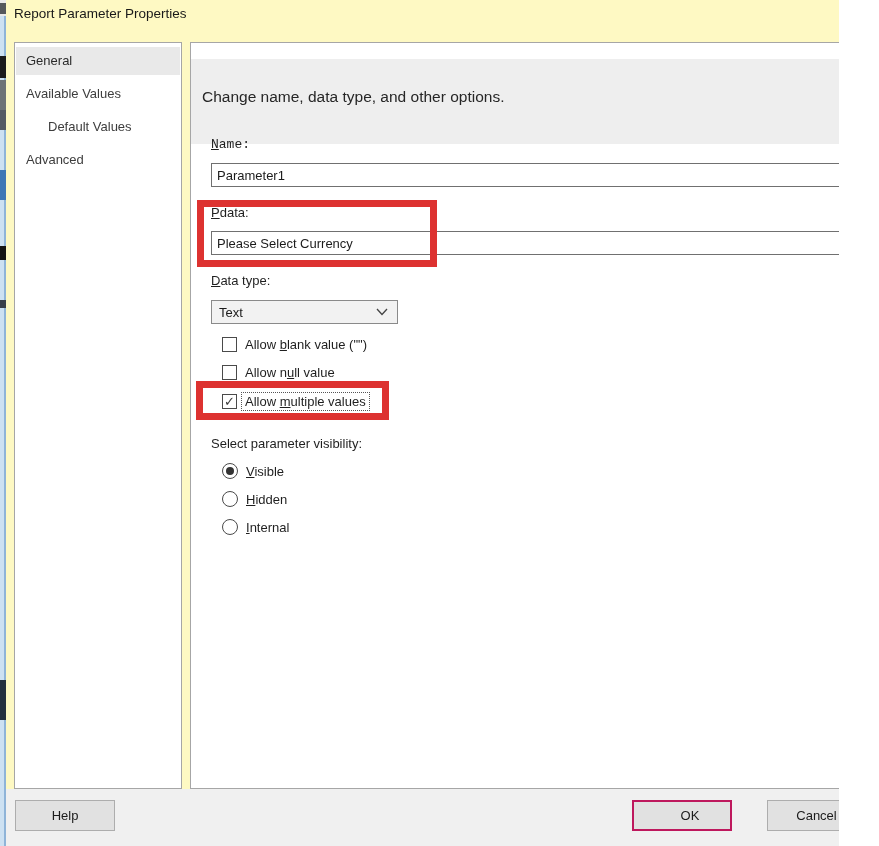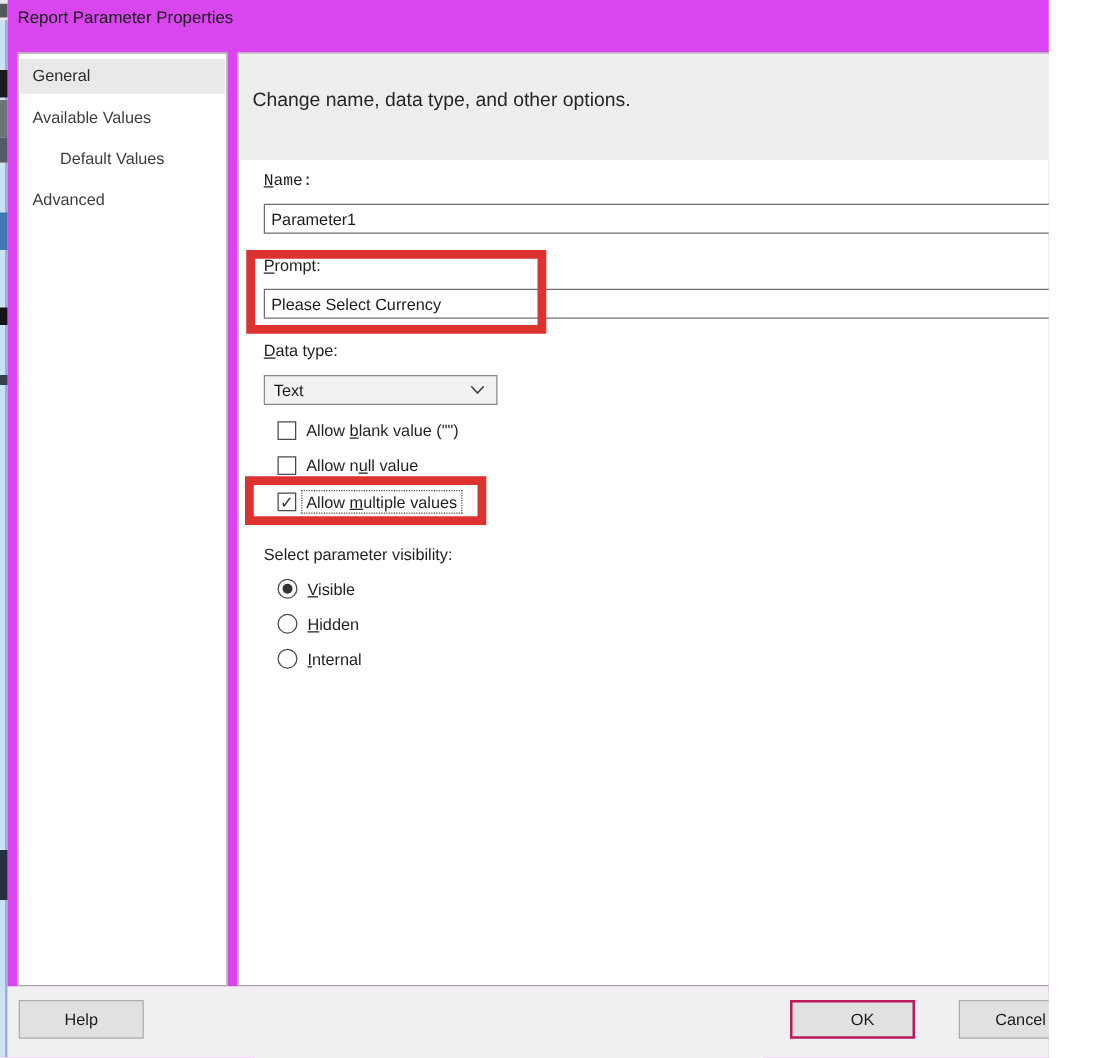--- a/index.html
+++ b/index.html
@@ -1,20 +1,20 @@
 <!DOCTYPE html>
 <html><head>
 <meta charset="utf-8">
 <style>
   * { margin: 0; padding: 0; box-sizing: border-box; }
   html, body { background: #ffffff; }
   body { font-family: "Liberation Sans", "DejaVu Sans", sans-serif; }
   .app {
     position: relative; width: 839px; height: 846px;
-    background: #d946ef; overflow: hidden;
+    background: #fef9c3; overflow: hidden;
     font-size: 13px; color: #1f1f1f;
   }
   
   .left-strip { position: absolute; left: 0; top: 0; width: 6px; height: 846px; background: #cde1f2; }
   .left-strip .seg { position: absolute; left: 0; width: 6px; }
   .left-strip .edge { position: absolute; left: 4px; top: 0; width: 2px; height: 846px; background: #8fb4d8; }
   
   .right-strip { position: absolute; left: 869px; top: 30px; width: 10px; height: 816px; background: #f0f0f0; }
   .grip { position: absolute; background: #a6a6a6; width: 4px; height: 4px; }
 
@@ -24,21 +24,21 @@
     display: flex; align-items: center; justify-content: center;
     font-size: 19px; font-weight: 300; color: #111; cursor: default; background: transparent;
   }
 
   .panel { position: absolute; background: #fff; border: 1px solid #a6a6a6; }
   .sidebar { left: 14px; top: 42px; width: 168px; height: 747px; }
   .sidebar-item { position: absolute; left: 1px; width: 164px; height: 28px; line-height: 28px; padding-left: 10px; color: #3d3d3d; font-size: 13px; cursor: default; }
   .sidebar-item.selected { background: #e9e9e9; color: #2b2b2b; }
 
   .main { left: 190px; top: 42px; width: 678px; height: 747px; }
-  .main-header { position: absolute; left: 0; top: 0; width: 676px; height: 85px; background: #eeeeee; }
+  .main-header { position: absolute; left: 0; top: 16px; width: 676px; height: 85px; background: #eeeeee; }
   .main-header .hdr-text { position: absolute; left: 11px; top: 29px; font-size: 15.5px; color: #262626; }
 
   .fld-label { position: absolute; font-size: 13px; color: #1f1f1f; }
   .fld-label .u, .opt-label .u { text-decoration: underline; }
   .text-input {
     position: absolute; width: 633px; height: 24px; background: #fff;
     border: 1px solid #707070; font-family: "Liberation Sans", "DejaVu Sans", sans-serif;
     font-size: 13px; color: #1b1b1b; padding: 0 5px; outline: none;
   }
   .dropdown {
@@ -111,21 +111,21 @@
   </div>
 
   <div class="panel main">
     <div class="main-header">
       <div class="hdr-text">Change name, data type, and other options.</div>
     </div>
 
     <div class="fld-label" style="left:20px;top:94px;font-family:Liberation Mono, monospace;"><span></span><span class="u">N</span><span>ame:</span></div>
     <input class="text-input" style="left: 20px; top: 120px;" type="text" value="Parameter1">
 
-    <div class="fld-label" style="left:20px;top:162px;"><span></span><span class="u">P</span><span>rompt:</span></div>
+    <div class="fld-label" style="left:20px;top:162px;"><span></span><span class="u">P</span><span>data:</span></div>
     <input class="text-input" style="left: 20px; top: 188px;" type="text" value="Please Select Currency">
 
     <div class="fld-label" style="left:20px;top:230px;"><span></span><span class="u">D</span><span>ata type:</span></div>
     <div class="dropdown">
       <span class="dd-value">Text</span>
       <span class="dd-chev">
         <svg width="12" height="8" viewBox="0 0 12 8">
             <polyline points="1,1 6,6.5 11,1" fill="none" stroke="#444" stroke-width="1.3"></polyline>
           </svg>
       </span>

